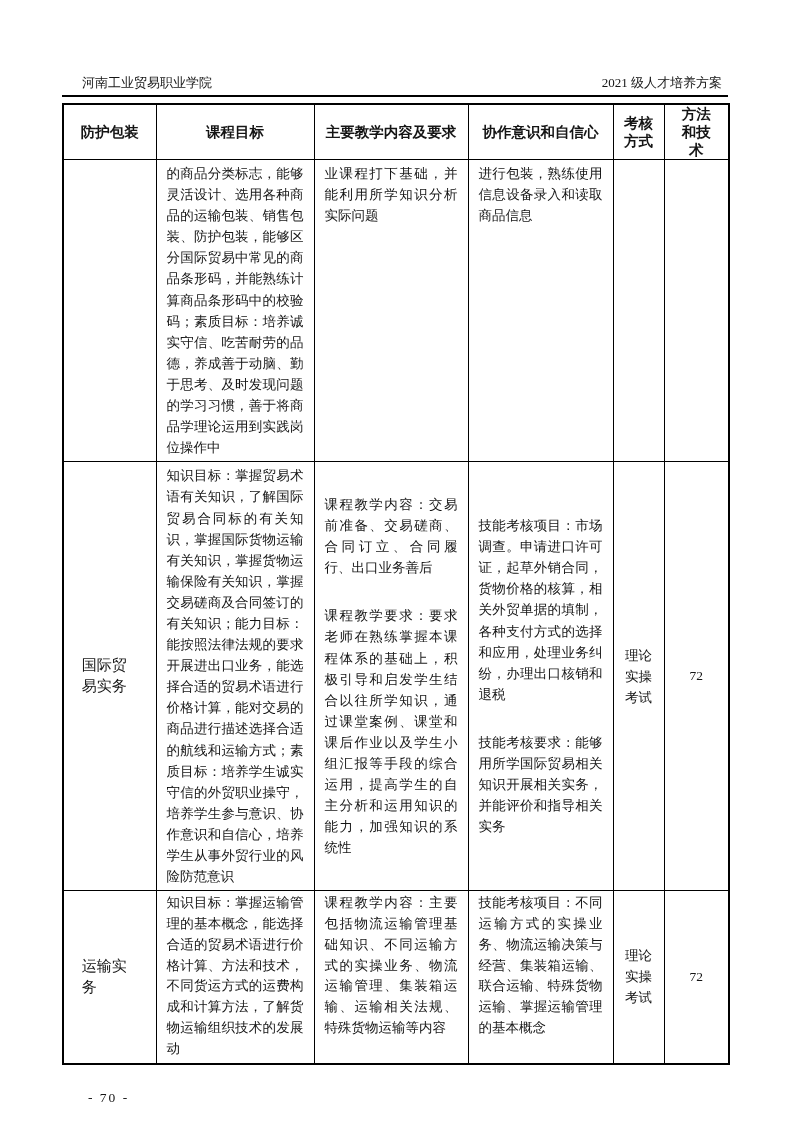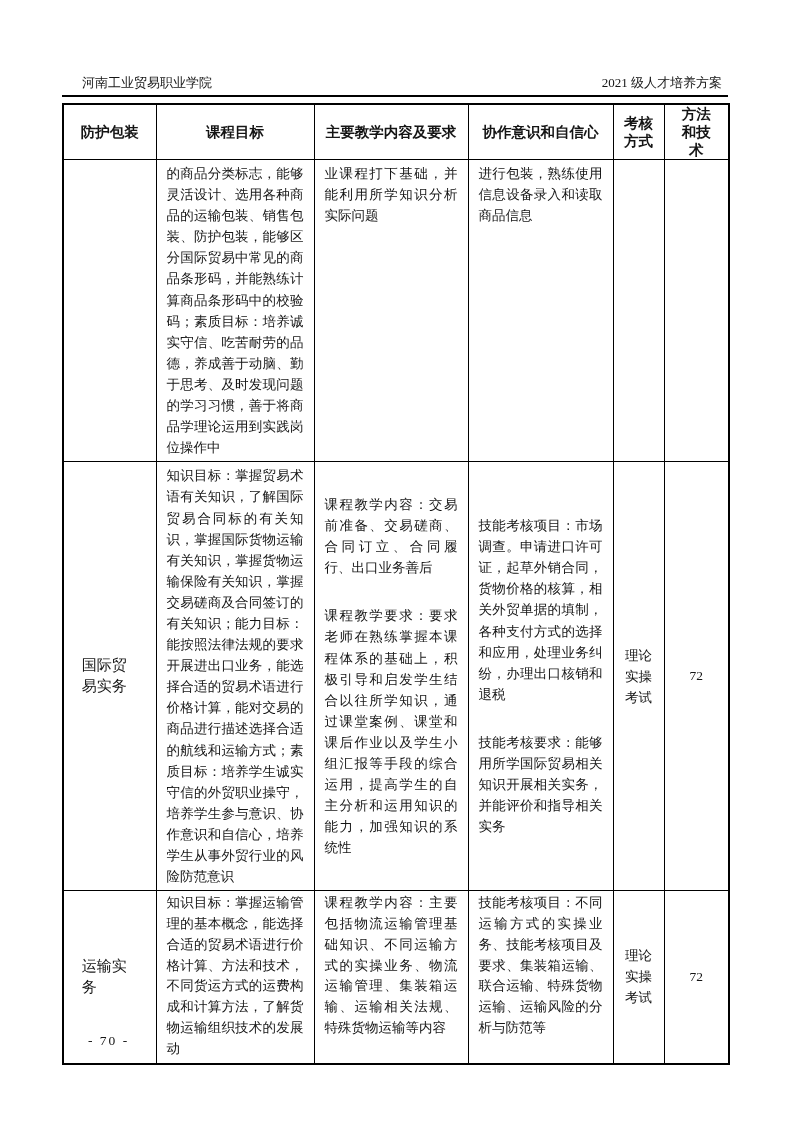--- a/index.html
+++ b/index.html
@@ -34,21 +34,21 @@
     padding:3px 10px;font-size:13.5px;line-height:21.1px;
     text-align:justify;text-justify:inter-character;
   }
   .tight .cell{line-height:20.8px;padding-top:2px;}
   td.vmid{vertical-align:middle;}
   .course-inner{width:56px;margin:8px auto;font-size:15px;line-height:21px;text-align:left;}
   .method-inner{width:29px;margin:0 auto;font-size:13.5px;line-height:21px;text-align:center;}
   .hours-inner{text-align:center;font-size:13.5px;}
   .gap{height:21px;}
   .page-footer{
-    position:absolute;top:1033px;left:88px;font-size:13.5px;letter-spacing:2px;
+    position:absolute;top:1090px;left:88px;font-size:13.5px;letter-spacing:2px;
   }
   tr.r-head{height:40px;}
   tr.r1{height:297px;}
   tr.r2{height:422px;}
   tr.r3{height:151px;}
 </style>
 </head>
 <body>
 
 <div class="page-header">
@@ -119,21 +119,21 @@
       <td class="vmid">
         <div class="course-inner">运输实务</div>
       </td>
       <td>
         <div class="cell">知识目标：掌握运输管理的基本概念，能选择合适的贸易术语进行价格计算、方法和技术，不同货运方式的运费构成和计算方法，了解货物运输组织技术的发展动</div>
       </td>
       <td>
         <div class="cell">课程教学内容：主要包括物流运输管理基础知识、不同运输方式的实操业务、物流运输管理、集装箱运输、运输相关法规、特殊货物运输等内容</div>
       </td>
       <td>
-        <div class="cell">技能考核项目：不同运输方式的实操业务、技能考核项目及要求、集装箱运输、联合运输、特殊货物运输、运输风险的分析与防范等</div>
+        <div class="cell">技能考核项目：不同运输方式的实操业务、物流运输决策与经营、集装箱运输、联合运输、特殊货物运输、掌握运输管理的基本概念</div>
       </td>
       <td class="vmid">
         <div class="method-inner">理论实操考试</div>
       </td>
       <td class="vmid">
         <div class="hours-inner">72</div>
       </td>
     </tr>
   </tbody>
 </table>

